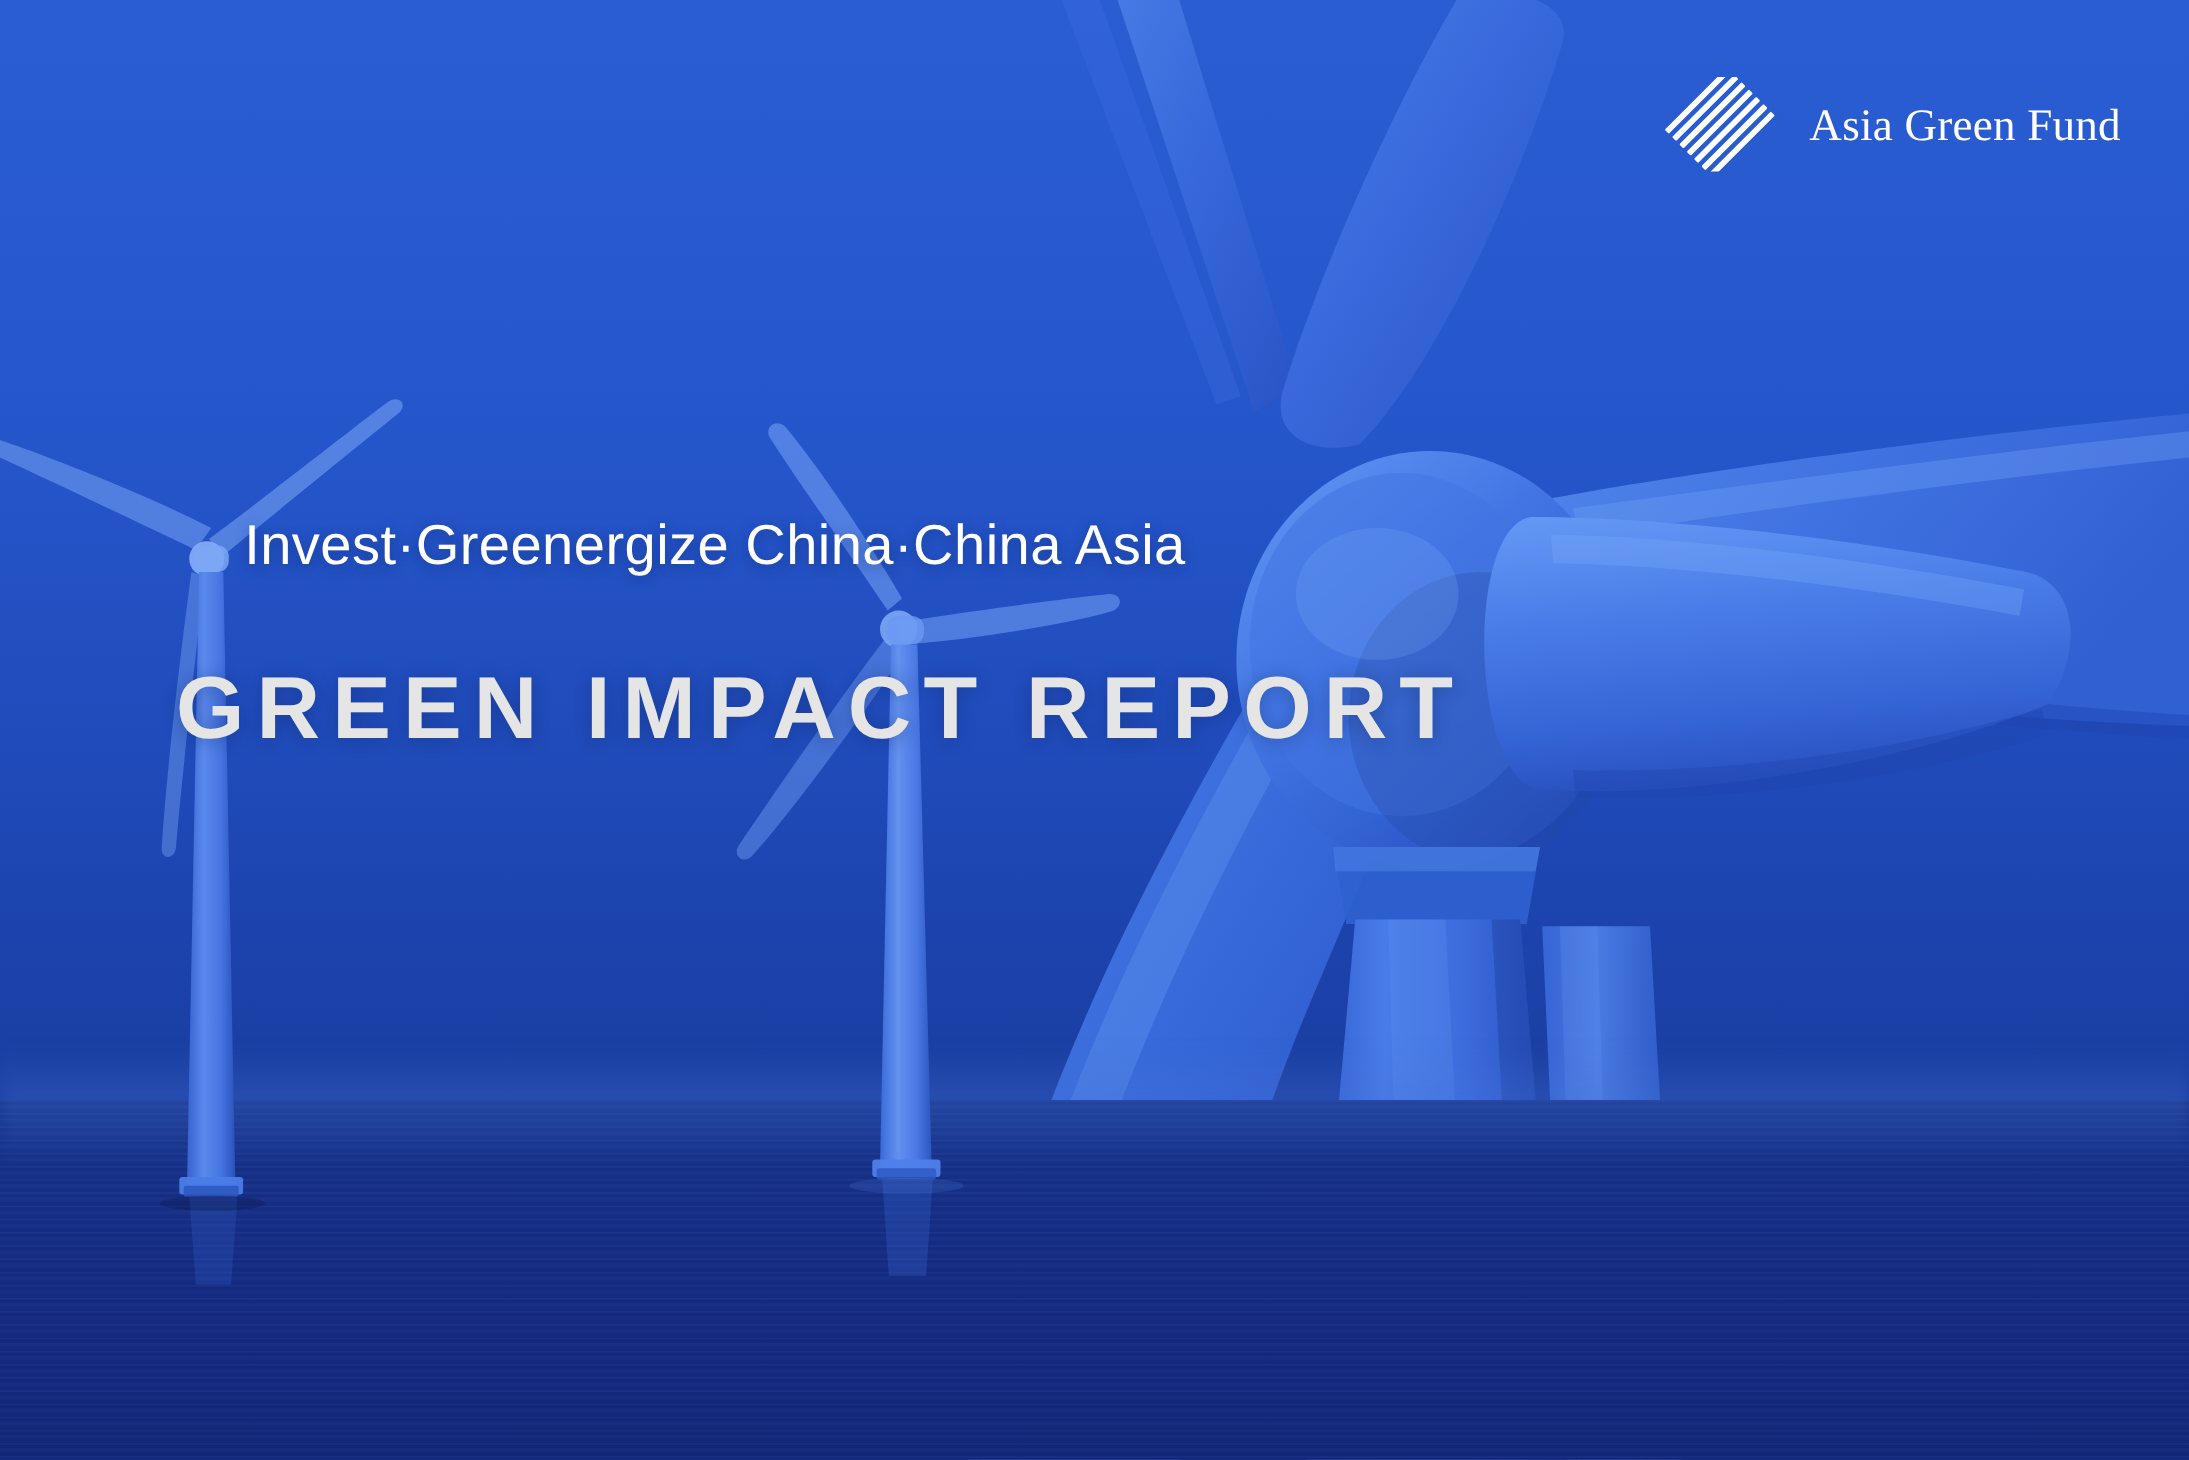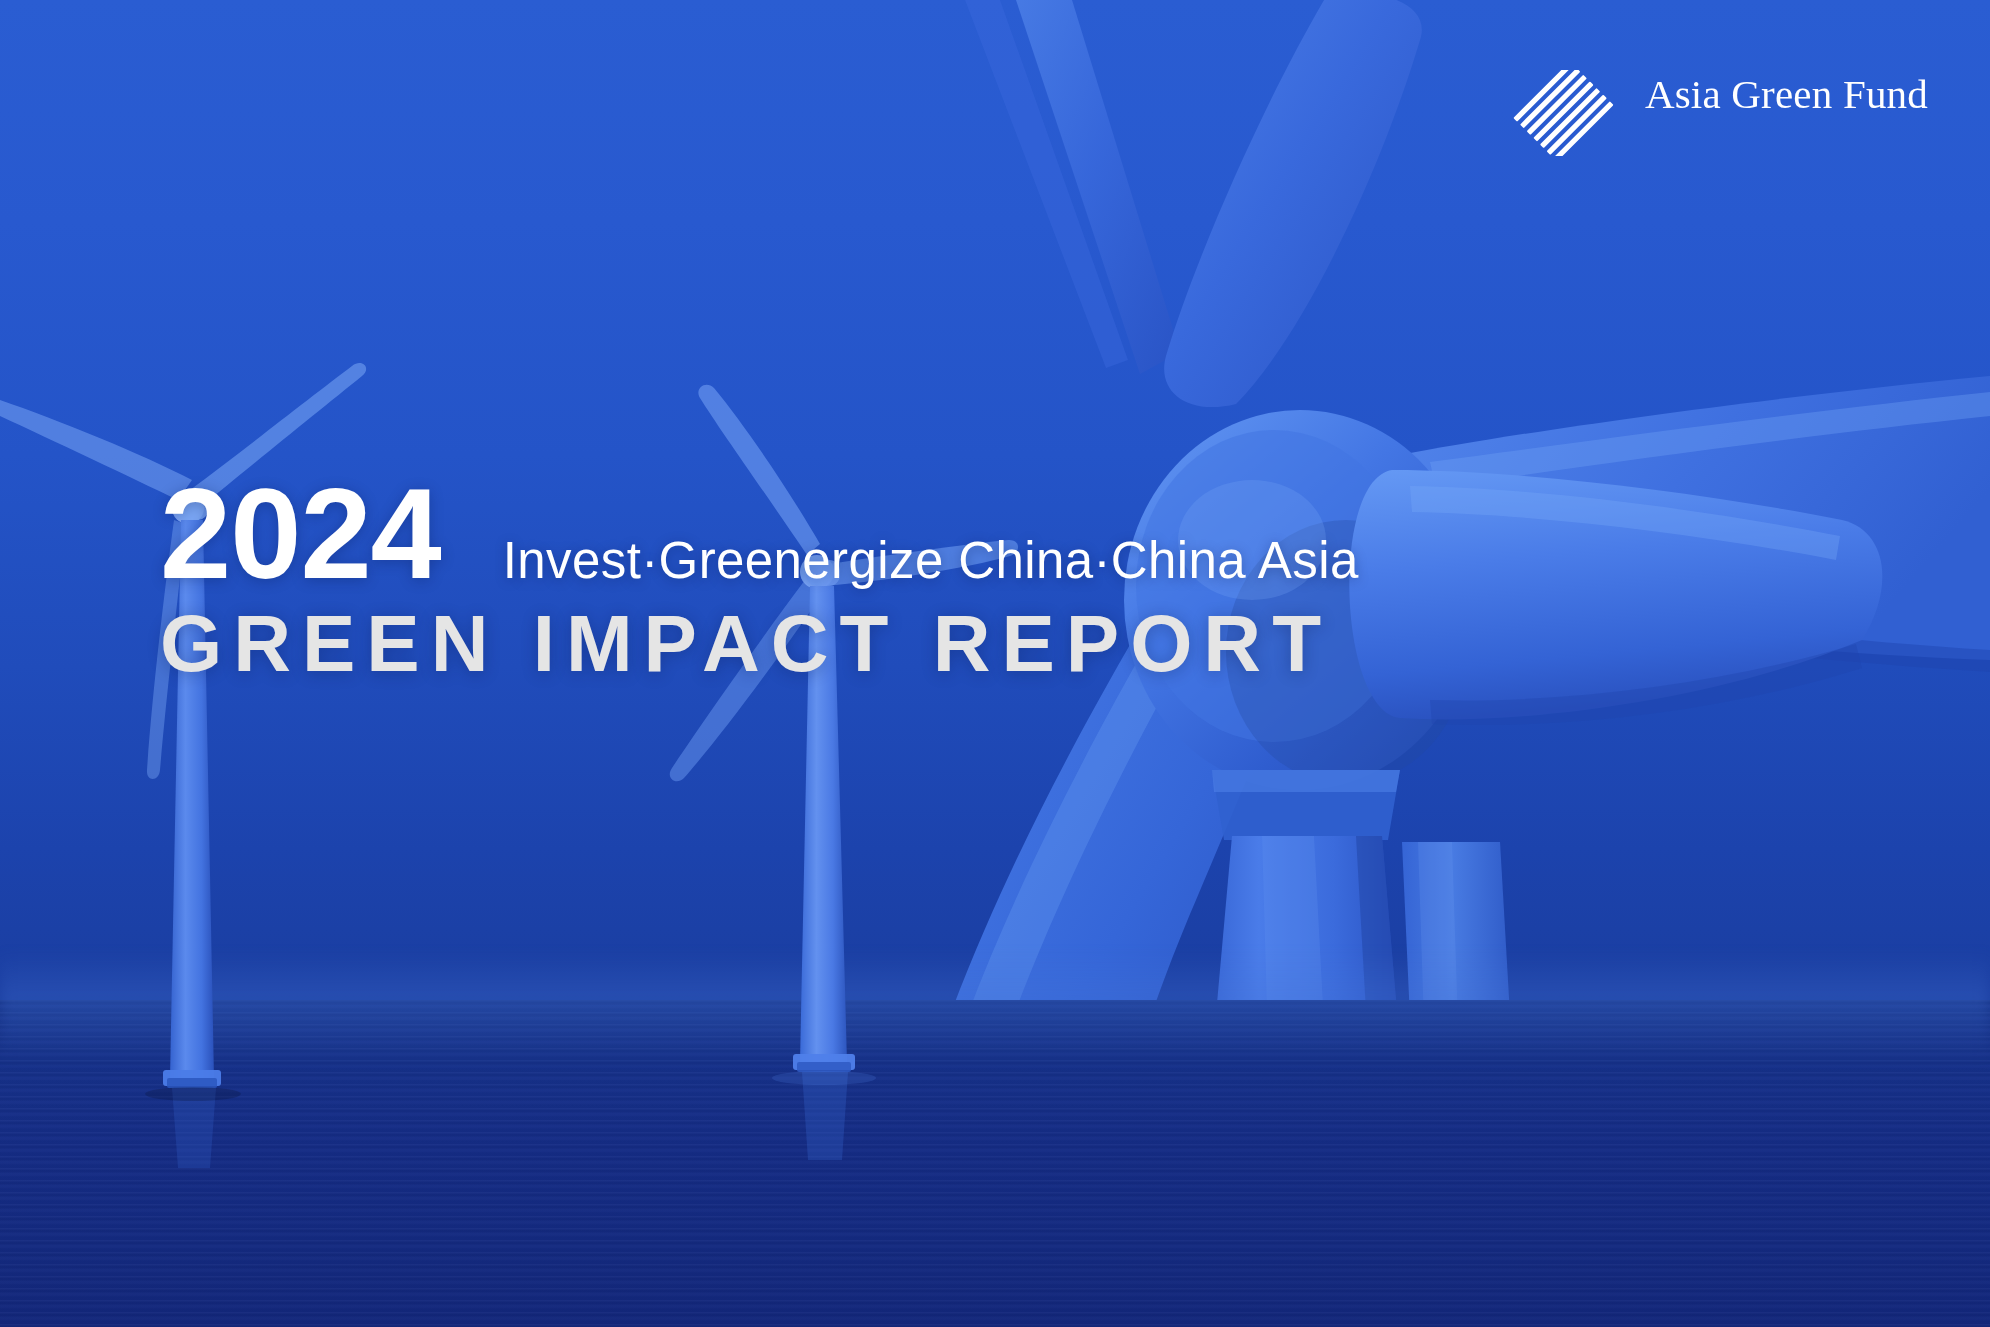--- a/index.html
+++ b/index.html
@@ -105,21 +105,21 @@
     white-space: nowrap;
     text-shadow: 0 2px 16px rgba(8,24,78,0.32);
   }
 
   
   .brand {
     position: absolute;
     right: 62px;
     top: 70px;
     display: flex;
-    align-items: flex-start;
+    align-items: center;
     gap: 26px;
   }
   .brand-mark { width: 108px; height: 86px; }
   .brand-name {
     font-family: "Liberation Serif", serif;
     font-size: 41px;
     font-weight: 400;
     color: #ffffff;
     letter-spacing: 0.2px;
     white-space: nowrap;
@@ -290,21 +290,20 @@
       <rect x="163" y="1070" width="58" height="16" rx="3" fill="#4b7ce8" opacity="0.95"></rect>
       <rect x="167" y="1078" width="50" height="10" rx="2" fill="#2c57c0" opacity="0.85"></rect>
 
       <path d="M172 1088 L216 1088 L210 1168 L178 1168 Z" fill="#3564d2" opacity="0.26"></path>
       <ellipse cx="193" cy="1094" rx="48" ry="7" fill="#578ae f" opacity="0.16"></ellipse>
     </svg>
   </div>
 
   <div class="title-block">
     <div class="row-1">
-      <div class="year">2024</div>
       <div class="tagline">Invest·Greenergize China·China Asia</div>
     </div>
     <div class="headline">GREEN IMPACT REPORT</div>
   </div>
 
   <div class="brand">
     <span class="brand-mark">
       <svg viewBox="0 0 108 86">
         <g transform="rotate(-45 54 43)">
           <g fill="#ffffff">

